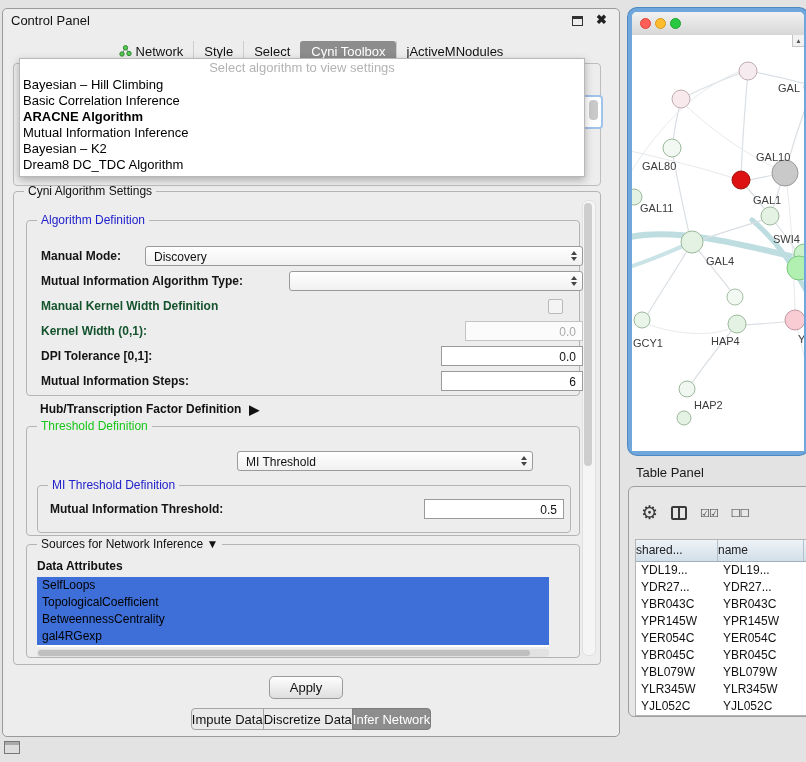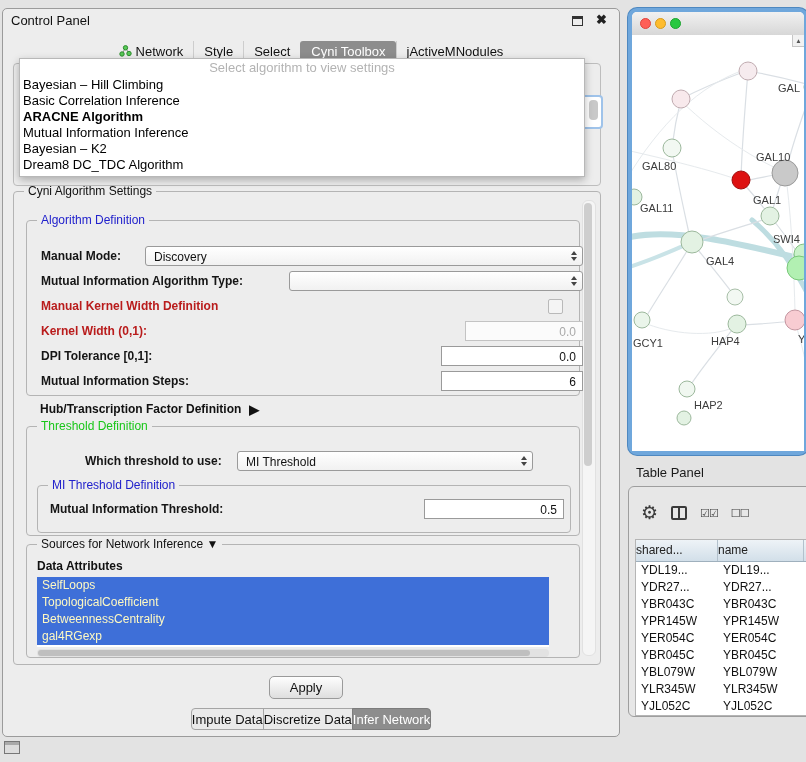--- a/index.html
+++ b/index.html
@@ -45,21 +45,21 @@
   .gtitle.green{color:#18c618;}
 
   .settings-group{left:10px;top:182px;width:586px;height:472px;}
   .v-scroll{position:absolute;right:4px;top:8px;bottom:8px;width:12px;background:#f5f5f5;
       border:1px solid #e1e1e1;border-radius:6px;}
   .v-scroll .vthumb{position:absolute;left:1px;top:2px;width:8px;height:58%;background:#cecece;border-radius:5px;}
 
   .ad-group{left:12px;top:28px;width:552px;height:174px;}
   .row{position:absolute;left:14px;right:10px;height:20px;}
   .lbl{position:absolute;left:0;top:0;font-size:12px;font-weight:bold;color:#151515;line-height:20px;white-space:nowrap;}
-  .lbl.dis{color:#b91c1c;}
+  .lbl.dis{color:#14532d;}
 
   .combo{position:absolute;height:20px;border:1px solid #9a9a9a;border-radius:3px;
       background:linear-gradient(#ffffff,#f1f1f1);font-size:12px;line-height:18px;box-sizing:border-box;}
   .combo .val{position:absolute;left:8px;top:1px;right:20px;overflow:hidden;white-space:nowrap;}
   .spin{position:absolute;right:1px;top:1px;bottom:1px;width:15px;display:flex;flex-direction:column;
       align-items:center;justify-content:center;gap:2px;}
   .tri-up{width:0;height:0;border-left:3.5px solid transparent;border-right:3.5px solid transparent;border-bottom:4px solid #444;}
   .tri-dn{width:0;height:0;border-left:3.5px solid transparent;border-right:3.5px solid transparent;border-top:4px solid #444;}
 
   .field{position:absolute;height:20px;border:1px solid #9a9a9a;background:#fff;font-size:12px;
@@ -70,21 +70,21 @@
 
   .hub-row{position:absolute;left:26px;top:208px;height:18px;font-size:12px;font-weight:bold;
       display:flex;align-items:center;gap:8px;}
   .hub-row .tri{font-size:13px;}
 
   .th-group{left:12px;top:234px;width:552px;height:108px;}
   .mi-group{left:10px;top:58px;width:532px;height:46px;}
   .src-group{left:12px;top:352px;width:552px;height:112px;}
   .attr-title{position:absolute;left:10px;top:14px;font-size:12px;font-weight:bold;}
   .attr-list{position:absolute;left:10px;top:32px;width:512px;height:70px;background:#fff;overflow:hidden;}
-  .attr-item{height:17px;line-height:17px;padding-left:5px;font-size:12px;background:#3e6fd8;color:#fef9c3;white-space:nowrap;}
+  .attr-item{height:17px;line-height:17px;padding-left:5px;font-size:12px;background:#3e6fd8;color:#000000;white-space:nowrap;}
   .h-scroll{position:absolute;left:10px;top:104px;width:512px;height:8px;background:#e2e2e2;border-radius:4px;}
   .h-scroll .hthumb{position:absolute;left:1px;top:1px;height:6px;width:96%;background:#bfbfbf;border-radius:3px;}
 
   .apply-btn{position:absolute;left:266px;top:667px;width:72px;height:21px;border:1px solid #9a9a9a;
       border-radius:5px;background:linear-gradient(#fefefe,#dedede);font-size:13px;text-align:center;line-height:21px;}
 
   .bottom-tabs{position:absolute;left:0;right:0;top:699px;height:22px;display:flex;justify-content:center;font-size:13px;}
   .btab{padding:3px 0;background:#eaeaea;border:1px solid #a5a5a5;margin-left:-1px;line-height:15px;}
   .btab:first-child{border-radius:4px 0 0 4px;margin-left:0;}
   .btab:last-child{border-radius:0 4px 4px 0;}
@@ -236,21 +236,20 @@
 
       <div class="hub-row">
         <span>Hub/Transcription Factor Definition</span>
         <span class="tri">▶</span>
       </div>
 
       <div class="groupbox th-group">
         <span class="gtitle green">Threshold Definition</span>
 
         <div class="row" style="left:58px;top:24px;">
-          <span class="lbl">Which threshold to use:</span>
           <div class="combo" style="left:152px;width:296px;">
             <span class="val">MI Threshold</span>
             <span class="spin">
                 <i class="tri-up"></i>
                 <i class="tri-dn"></i>
               </span>
           </div>
         </div>
 
         <div class="groupbox mi-group">

